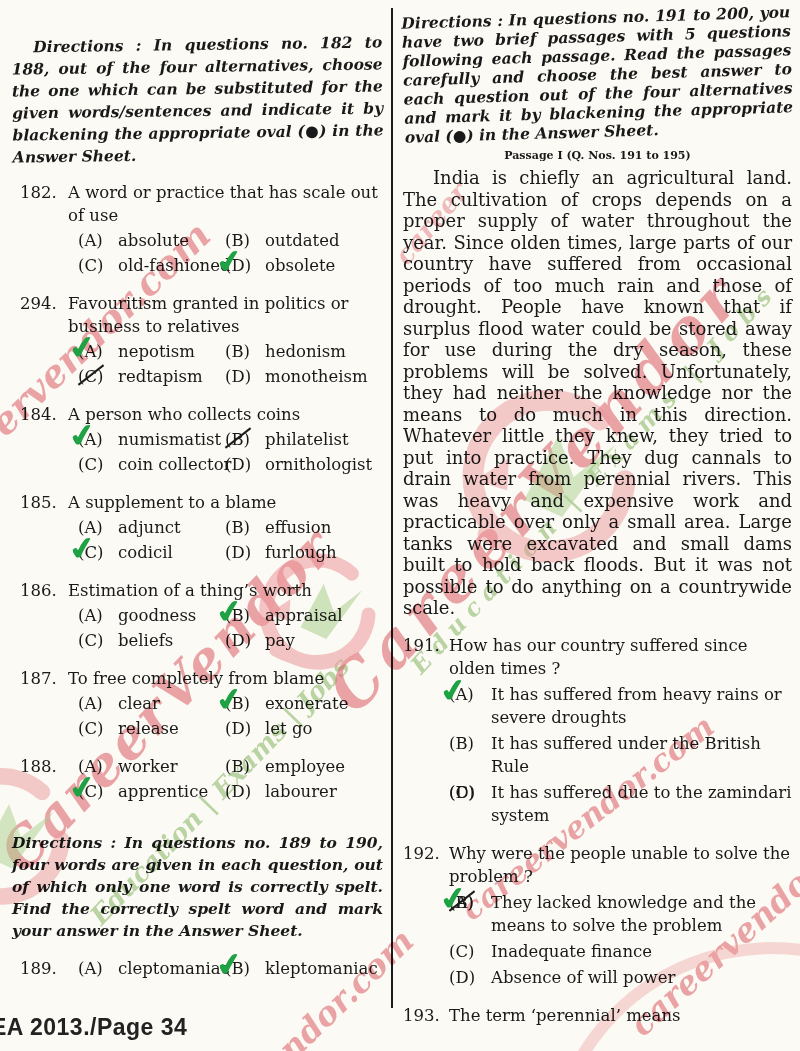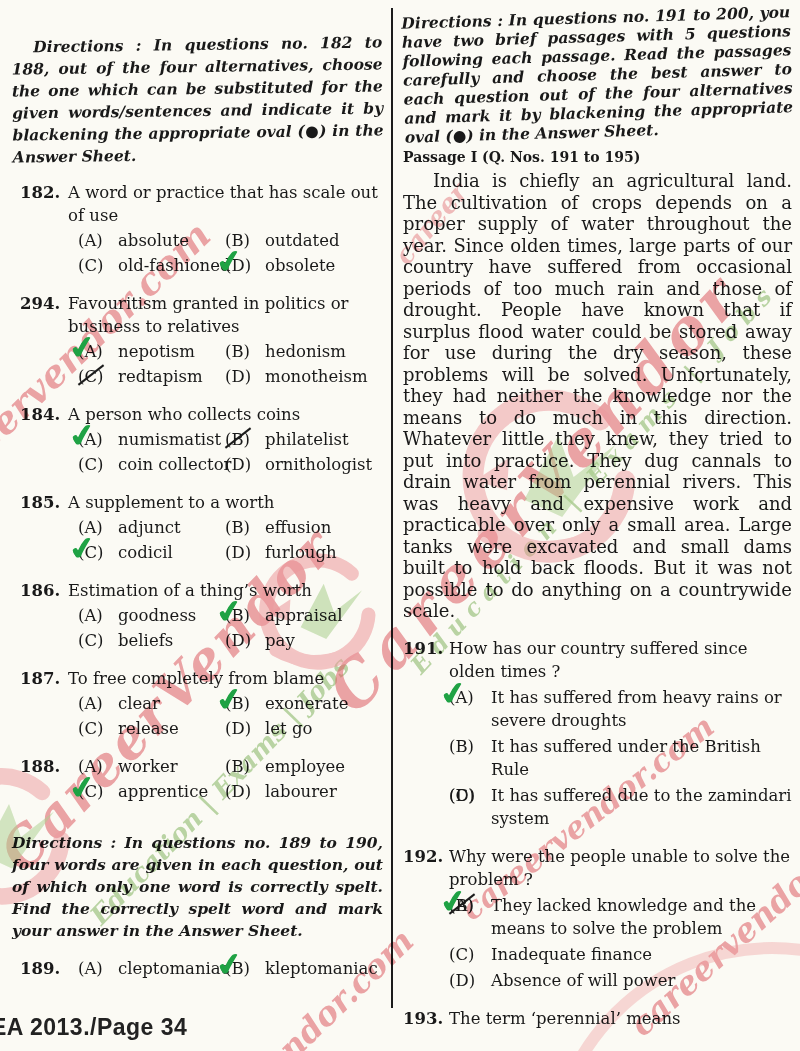--- a/index.html
+++ b/index.html
@@ -12,32 +12,32 @@
 
   .col-left  { position:absolute; left:12px;  top:34px; width:371px; }
   .col-right { position:absolute; left:403px; top:8px;  width:389px; }
 
   .dir { font-style:italic; font-weight:bold; text-align:justify; font-size:15.5px; line-height:22px; }
   .dir1 { text-indent:22px; transform:rotate(-0.8deg); }
   .dir2 { line-height:19px; transform:rotate(-1.7deg); transform-origin:50% 50%; }
   .dir-mid { margin-top:29px; }
 
   .q  { position:relative; padding-left:56px; margin-top:15px; font-size:16.5px; line-height:23px; }
-  .qnum { position:absolute; left:8px; top:0; font-weight:bold; }
+  .qnum { position:absolute; left:8px; top:0; font-weight:normal; }
   .qtext { display:block; }
   .opts2 { display:grid; grid-template-columns:147px auto; row-gap:2px; margin-left:10px; margin-top:2px; }
   .opt { position:relative; padding-left:40px; white-space:nowrap; }
   .olet { position:absolute; left:0; top:0; width:40px; }
 
   .qr { position:relative; padding-left:46px; margin-top:15px; font-size:16.5px; line-height:23px; }
   .qr .qnum { left:0; }
   .optv { position:relative; padding-left:42px; margin-top:3px; }
   .optv .olet { width:42px; }
 
-  .passage-head { margin-top:8px; text-align:left; font-weight:bold; font-size:14px; }
+  .passage-head { margin-top:8px; text-align:center; font-weight:bold; font-size:11px; }
   .passage { margin-top:5px; font-size:18px; line-height:21.5px; text-align:justify; text-indent:30px; }
 
   .footer {
     position:absolute; left:-9px; top:1014px;
     font-family:"Liberation Sans", sans-serif; font-weight:bold;
     font-size:23px; letter-spacing:0.5px; color:#222;
   }
 
   
   .mark { pointer-events:none; }
@@ -124,21 +124,21 @@
           <span class="olet">(C)</span>
           <span class="otext">coin collector</span></div>
         <div class="opt">
           <span class="olet">(D)</span>
           <span class="otext">ornithologist</span></div>
       </div>
     </div>
 
     <div class="q">
       <span class="qnum">185.</span>
-      <span class="qtext">A supplement to a worth</span>
+      <span class="qtext">A supplement to a blame</span>
       <div class="opts2">
         <div class="opt">
           <span class="olet">(A)</span>
           <span class="otext">adjunct</span></div>
         <div class="opt">
           <span class="olet">(B)</span>
           <span class="otext">effusion</span></div>
         <div class="opt">
           <span class="olet">(C)<span class="mark check" style="color: rgb(31, 162, 68);">✔</span></span>
           <span class="otext">codicil</span></div>

